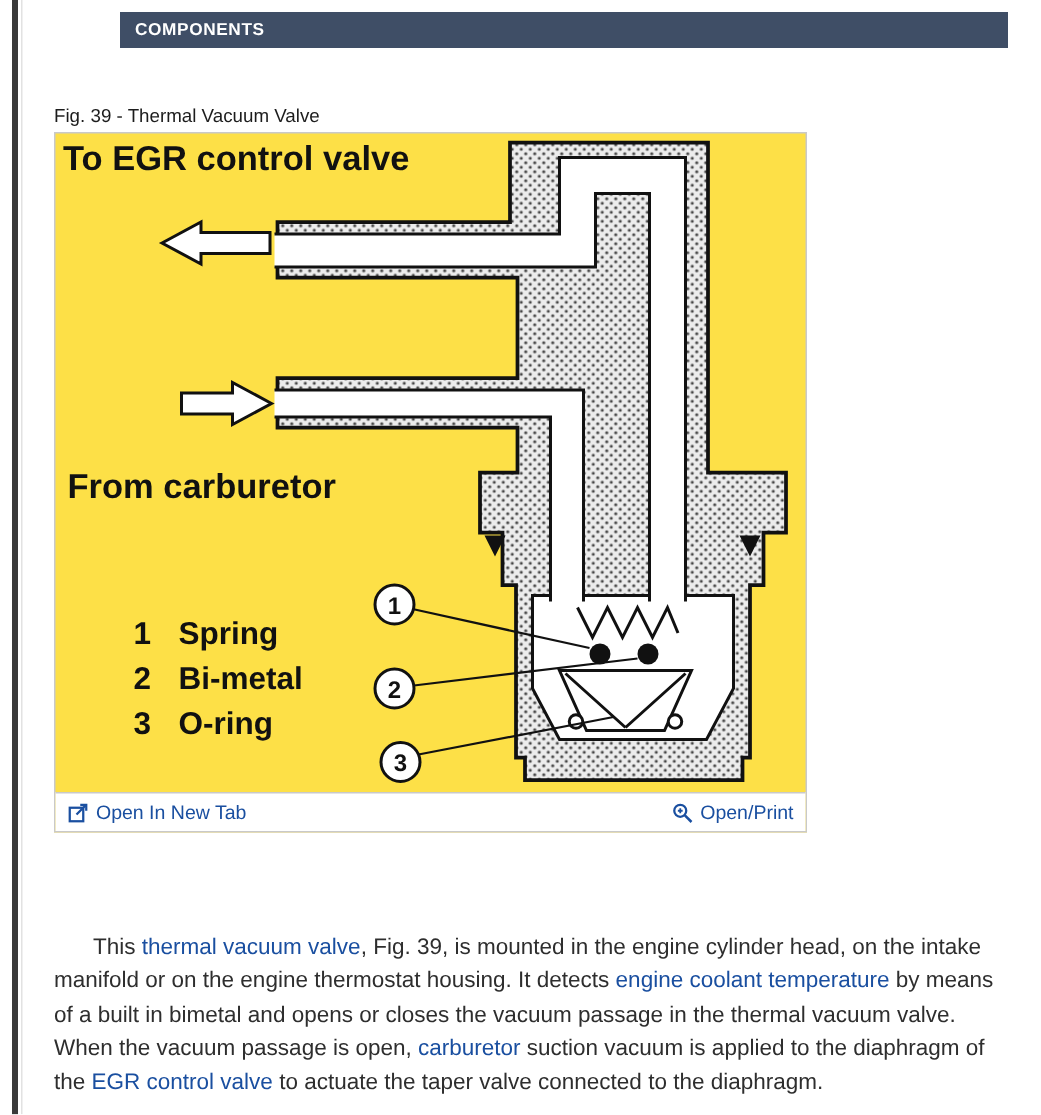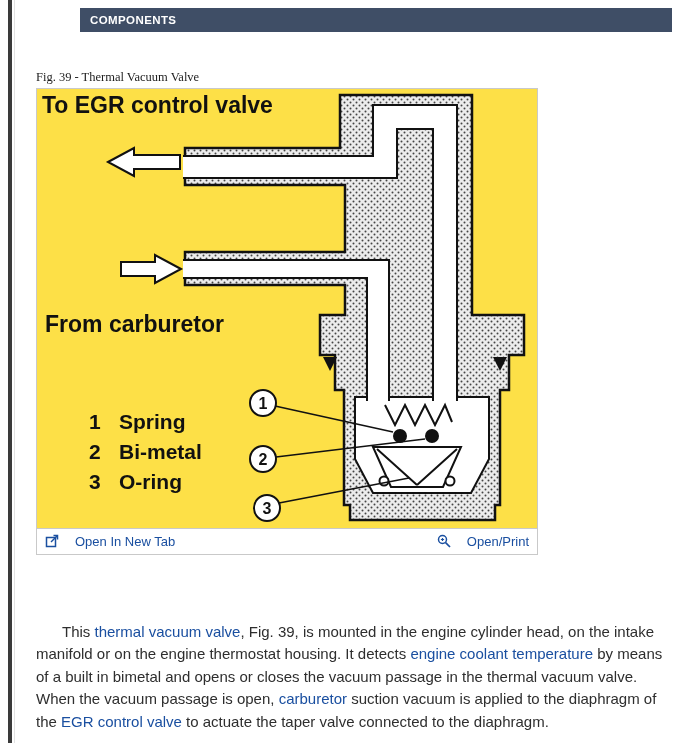--- a/index.html
+++ b/index.html
@@ -30,36 +30,36 @@
     position:absolute;left:36px;top:8px;width:592px;height:24px;
     background:var(--header-bg,#3f4e66);
     color:var(--header-text,#fff);
     font-size:11.5px;font-weight:bold;letter-spacing:.4px;
     line-height:24px;padding:0 10px;
     cursor:pointer;
     margin-left:44px;
   }
   .fig-caption{
     position:absolute;left:36px;top:70px;
-    font-size:12.5px;color:#1c1c1c;font-family:Liberation Serif, serif;
+    font-size:12.5px;color:#1c1c1c;
   }
   .figure-box{
     position:absolute;left:36px;top:88px;
     width:502px;
     border:1px solid #c9c9c9;
     background:#fde047;
   }
   .figure-box svg.diagram{display:block;}
   .figure-footer{
     height:26px;border-top:1px solid #c9c9c9;
     display:flex;justify-content:space-between;align-items:center;
     padding:0 8px;background:#fff;
   }
   .fig-link{
-    display:flex;gap:16px;
+    display:flex;align-items:center;gap:5px;
     color:var(--link,#1a4fa0);font-size:13px;text-decoration:none;cursor:pointer;
   }
   .fig-link svg{display:block;}
   .description{
     position:absolute;left:36px;top:606px;width:628px;
     font-size:15px;line-height:22.4px;color:var(--text,#2e2e2e);
     text-indent:26px;
   }
   .description a.text-link{color:var(--link,#1a4fa0);text-decoration:none;cursor:pointer;}
   svg text{font-family:"Liberation Sans",sans-serif;font-weight:bold;fill:var(--ink,#111);}

